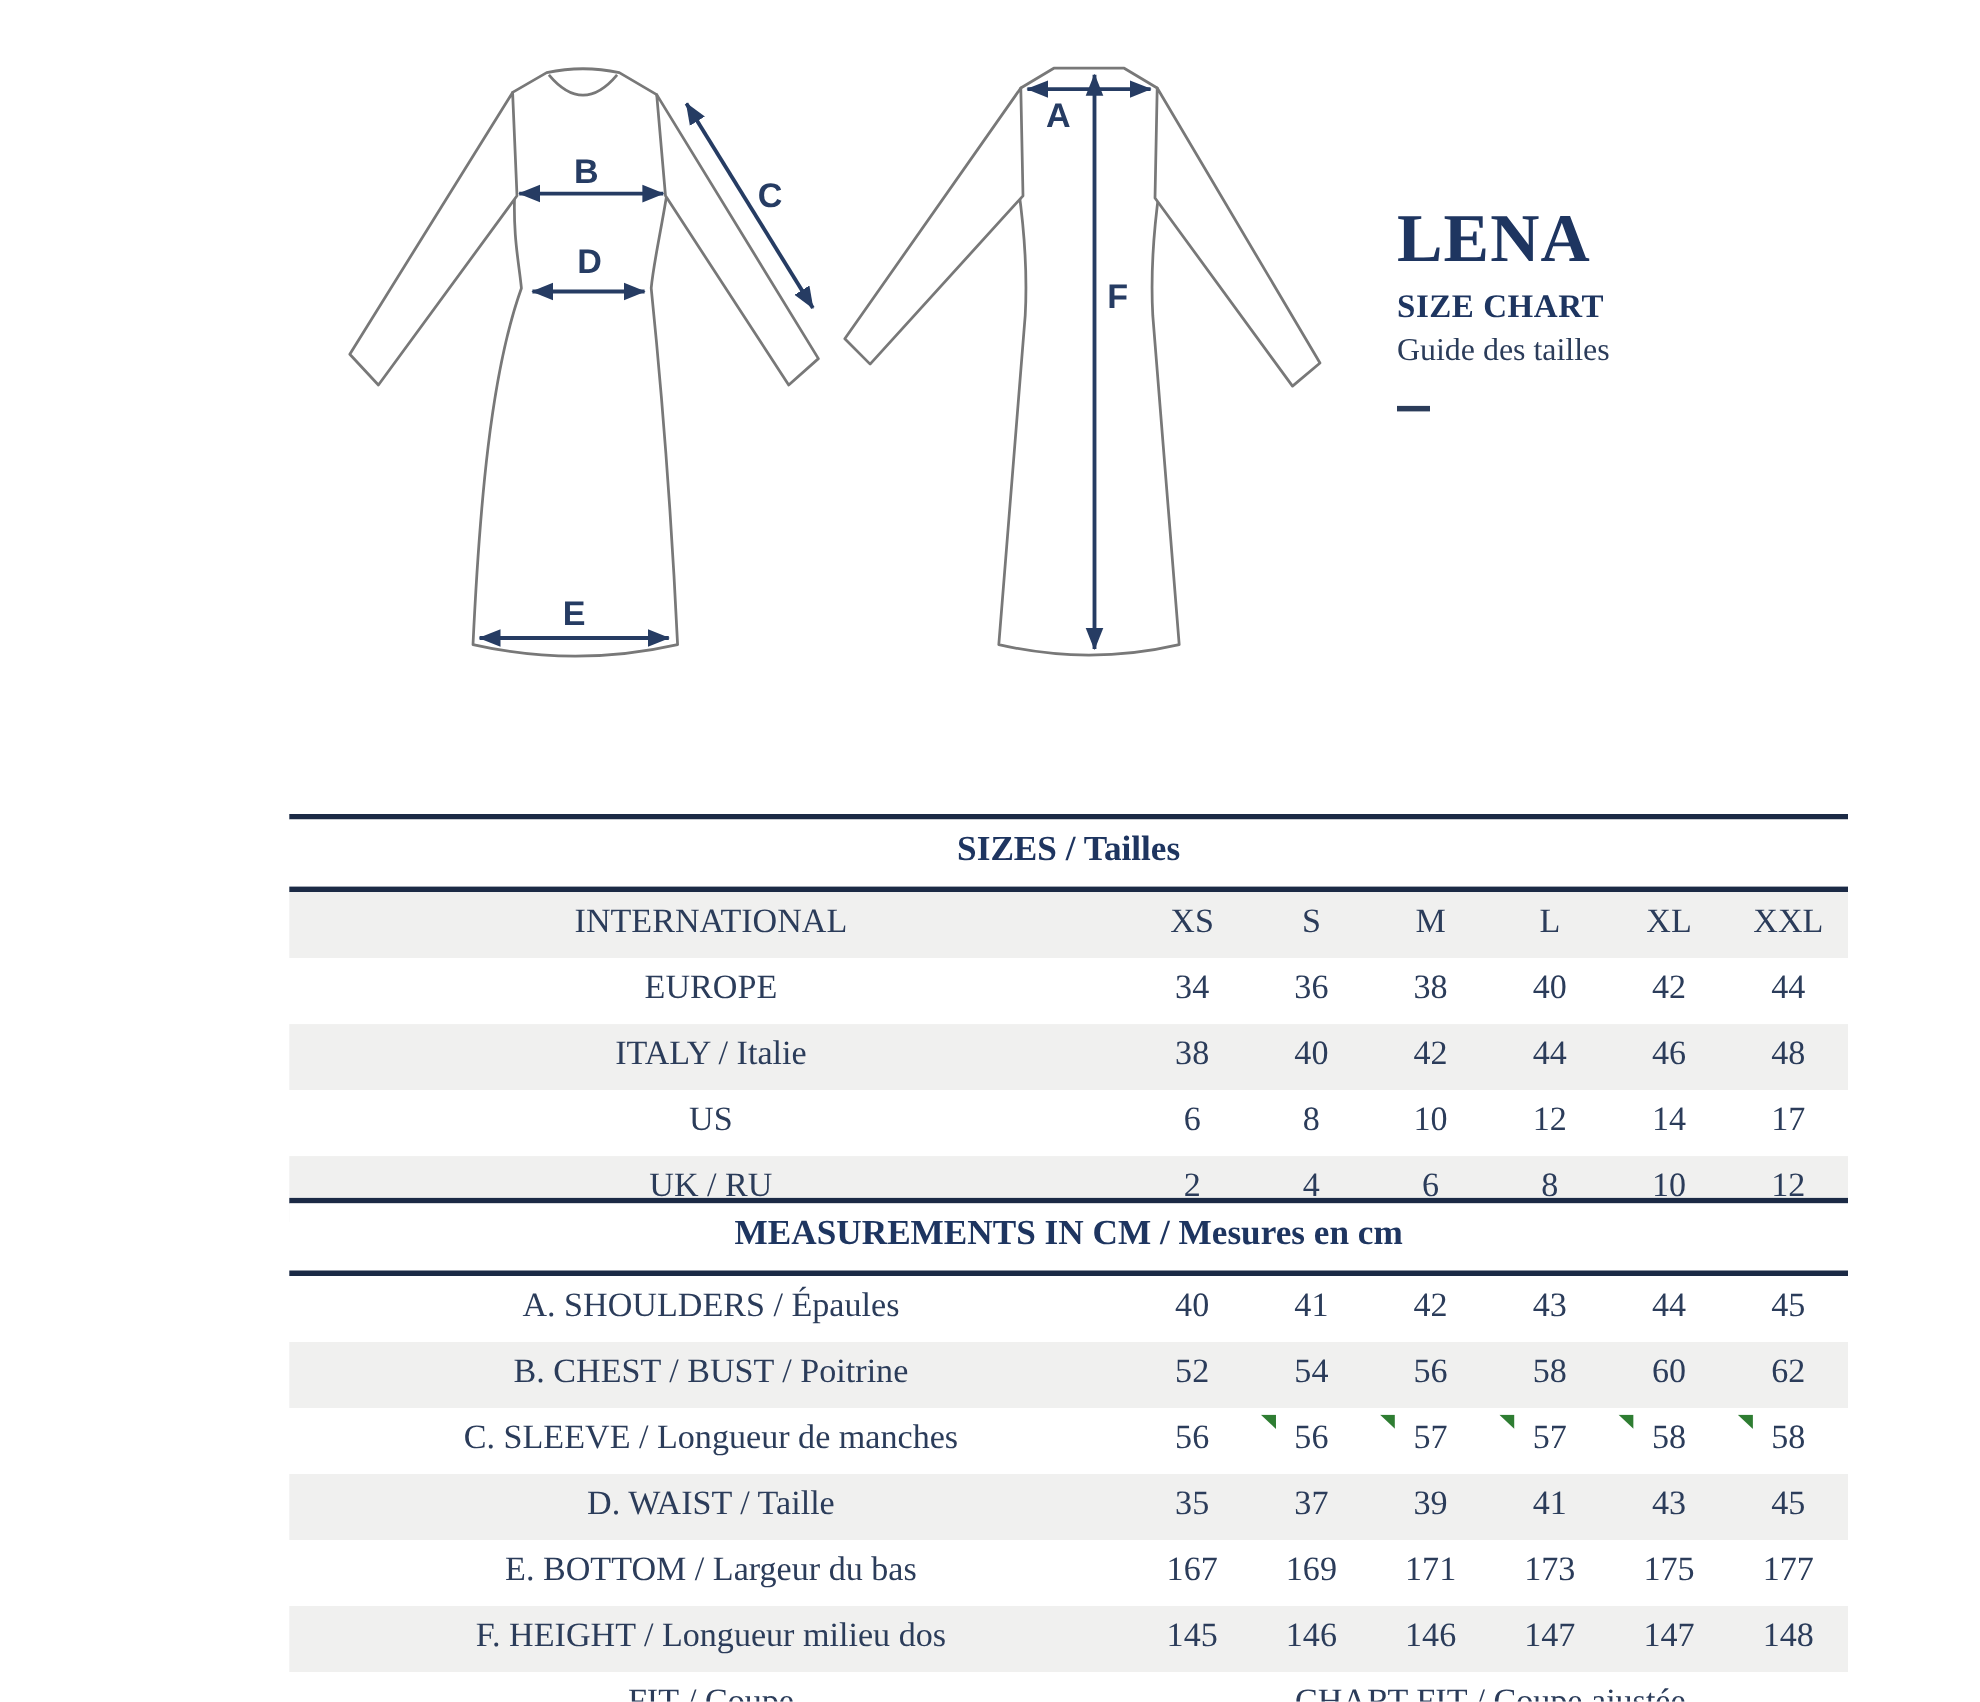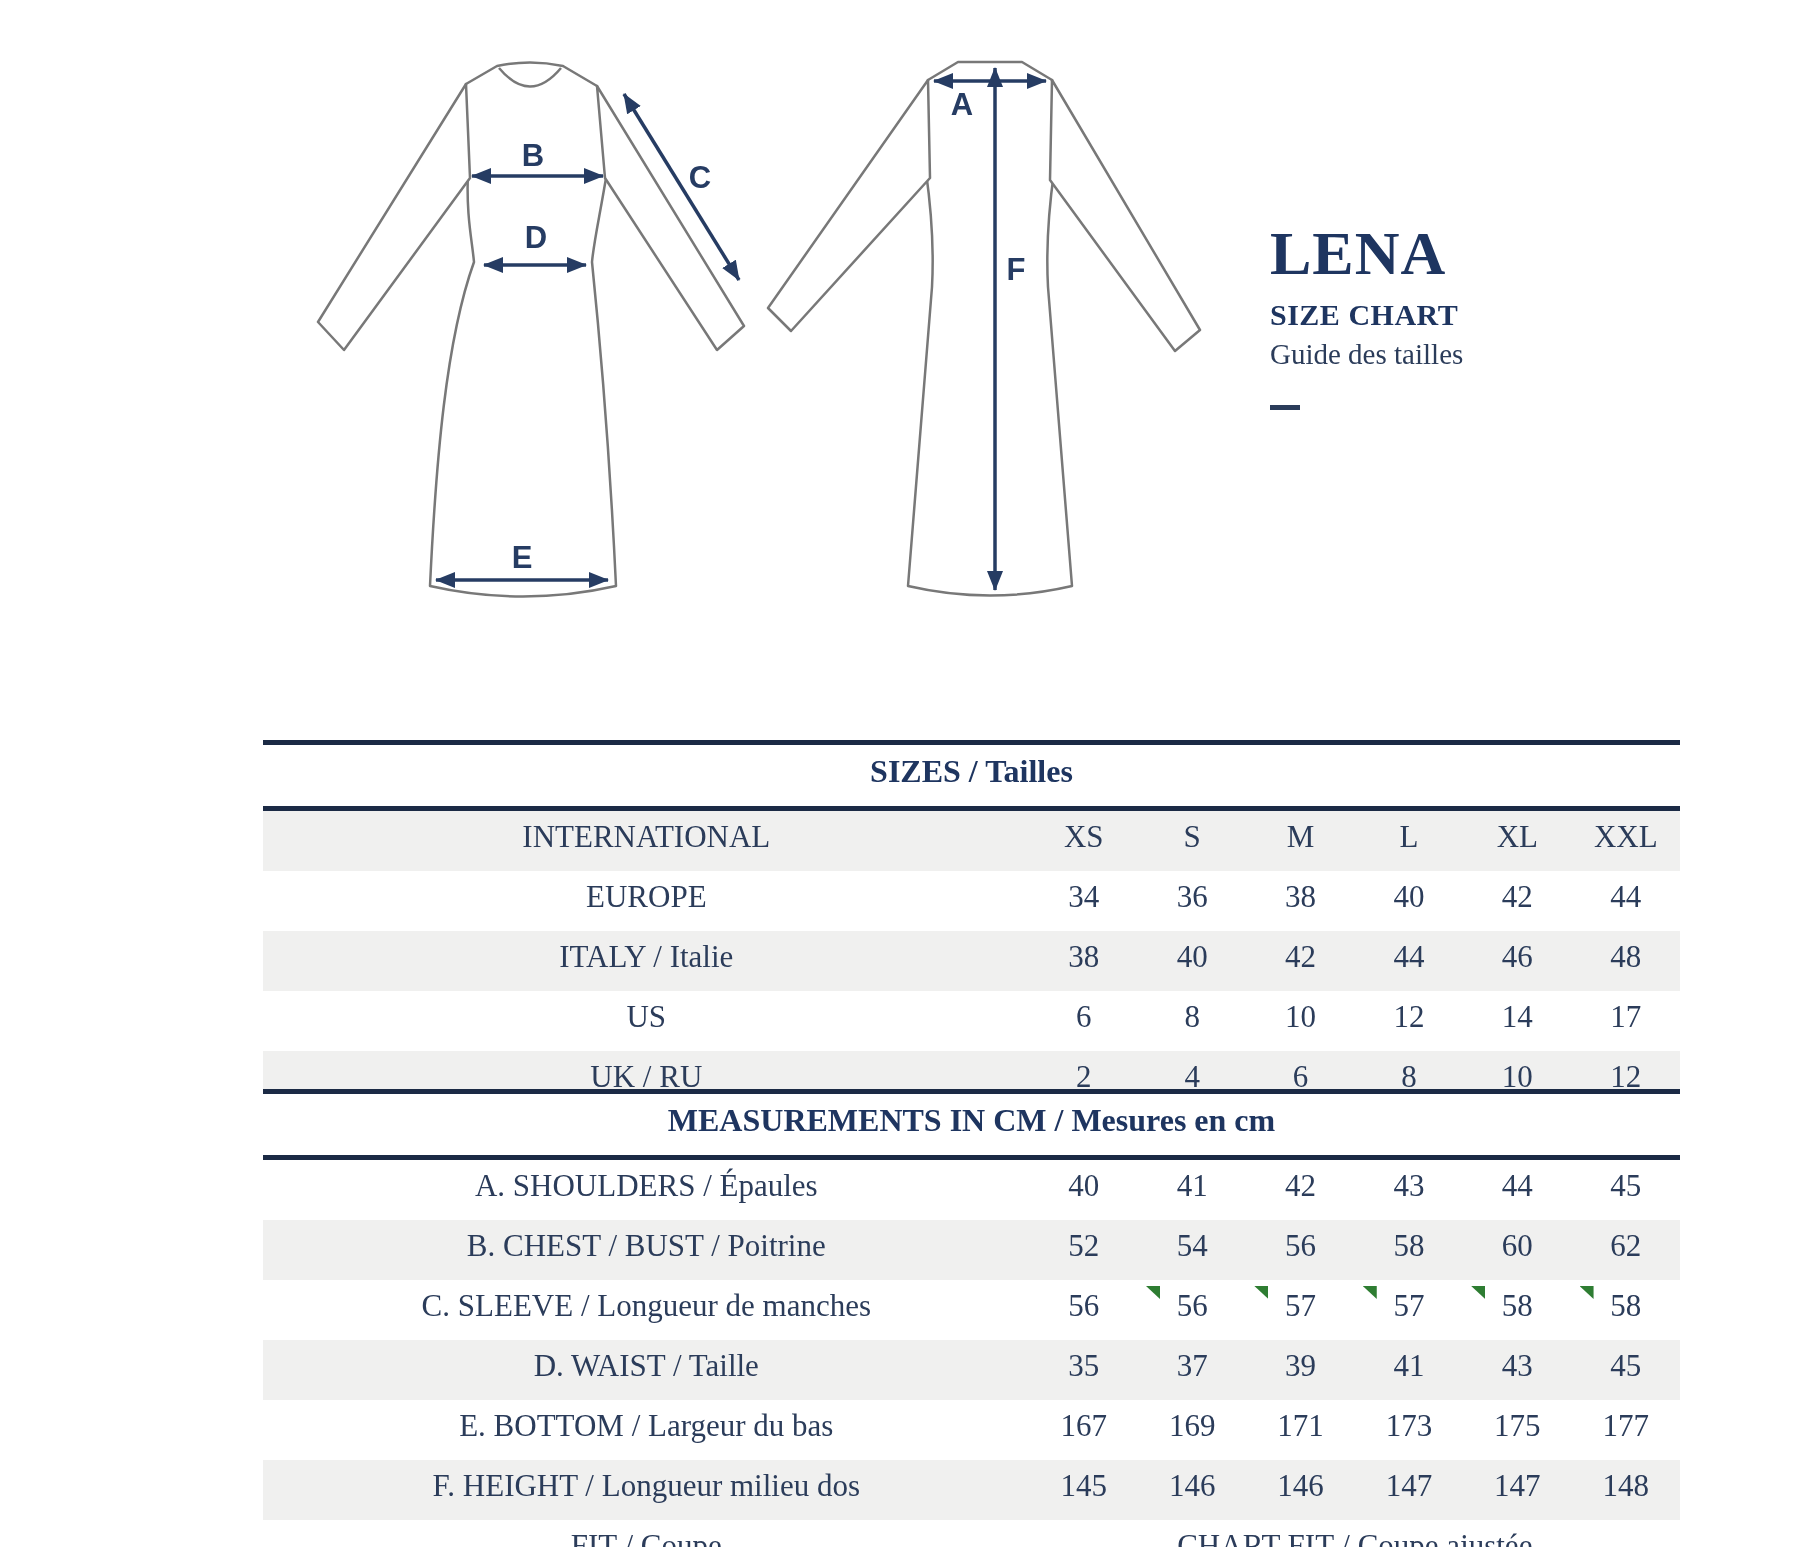--- a/index.html
+++ b/index.html
@@ -12,21 +12,21 @@
   
   .diagram-svg { position:absolute; left:0; top:0; }
   .diagram-letter {
     font-family:"Liberation Sans", sans-serif;
     font-size:31px; font-weight:bold; fill:#263c63;
   }
   
   .title-block { position:absolute; left:1270px; top:186px; }
   .brand {
     font-size:62px; font-weight:bold; color:#1e3560;
-    letter-spacing:1px; line-height:1;margin-top:36px;
+    letter-spacing:1px; line-height:1;
   }
   .heading {
     font-size:30px; font-weight:bold; color:#1e3560;
     margin-top:14px; line-height:1.1; letter-spacing:0.5px;
   }
   .subheading { font-size:29px; color:#2b3c5a; margin-top:8px; line-height:1.1; }
   .title-divider { width:30px; height:5px; background:#2b3c5a; margin-top:34px; }
   
   .t-wrap { position:absolute; left:263px; width:1417px; }
   .t-sizes { top:740px; }

